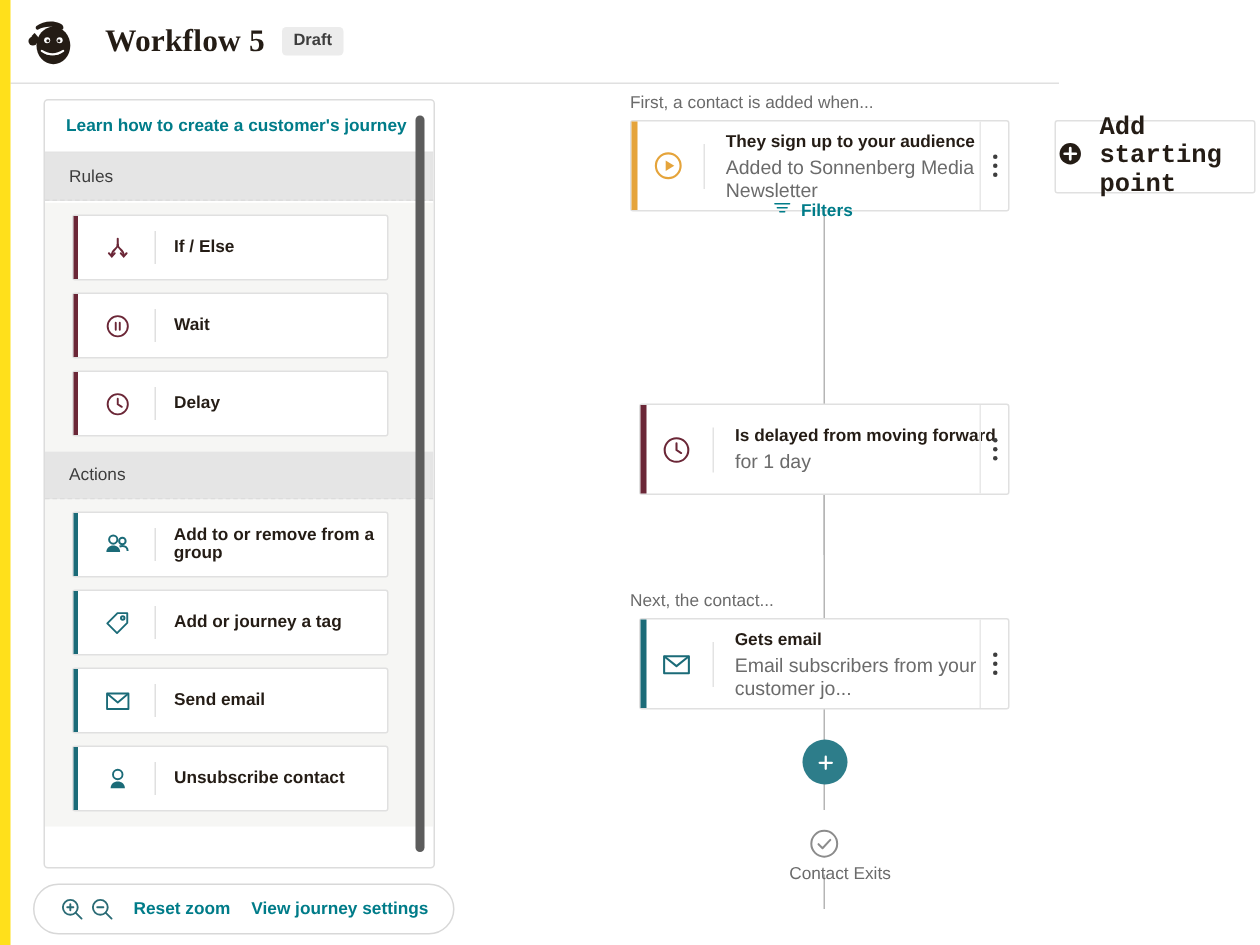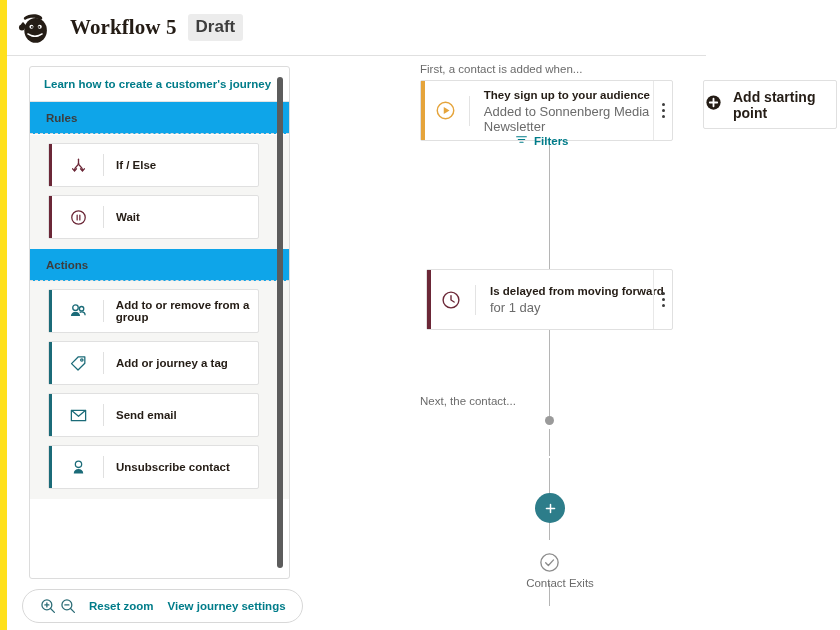--- a/index.html
+++ b/index.html
@@ -30,21 +30,21 @@
   }
   .logo { width: 38px; height: 38px; flex: 0 0 38px; }
   .app-title {
     font-family: "Liberation Serif", serif;
     font-size: 21px; font-weight: 700; color: #241c15;
     margin-left: 16px; letter-spacing: 0.1px;
   }
   .badge {
     margin-left: 11px;
     background: #ececec; color: #3d3d3d;
-    font-size: 17px; font-weight: 600;
+    font-size: 11px; font-weight: 600;
     padding: 3px 8px 4px; border-radius: 3px;
   }
 
   
   .sidebar {
     position: absolute; left: 29px; top: 66px;
     width: 261px; height: 513px;
     background: #ffffff;
     border: 1px solid #dcdcdc;
     border-radius: 3px;
@@ -55,22 +55,22 @@
     padding: 0 14px;
     border-bottom: 1px solid #e3e3e3;
   }
   .sb-learn a {
     color: #007c89; font-size: 11.5px; font-weight: 700;
     text-decoration: none;
   }
   .sb-section-head {
     height: 32px; display: flex; align-items: center;
     padding: 0 16px;
-    font-size: 11.5px; color: #3d3d3d; font-weight: 700;
-    background: #0ea5e9;
+    font-size: 11.5px; color: #3d3d3d; font-weight: 400;
+    background: #e5e5e5;
     border-bottom: 1px dashed #dcdcdc;
   }
   .sb-group { background: #f6f6f4; padding: 8px 0 10px; }
   .sb-card {
     position: relative;
     margin: 0 30px 8px 18px;
     background: #ffffff;
     border: 1px solid #e0e0e0;
     border-radius: 2px;
     height: 44px;
@@ -172,21 +172,21 @@
   .filters-row {
     position: absolute;
     display: flex; align-items: center; gap: 6px;
   }
   .filters-link { color: #007c89; font-size: 11.5px; font-weight: 700; text-decoration: none; }
   .add-start {
     position: absolute;
     background: #ffffff; border: 1px solid #e0e0e0; border-radius: 2px;
     display: flex; align-items: center; justify-content: center; gap: 10px;
   }
-  .add-start-label { font-size: 14px; font-weight: 700; color: #241c15; }
+  .add-start-label { font-size: 17px; font-weight: 700; color: #241c15; font-family: Liberation Mono, monospace; }
   .plus-btn {
     position: absolute;
     width: 30px; height: 30px; border-radius: 50%;
     background: #2d7d8a;
     display: flex; align-items: center; justify-content: center;
   }
   .exit-label {
     position: absolute; font-size: 11.5px; color: #6b6b6b;
     width: 200px; text-align: center;
   }
@@ -251,20 +251,31 @@
         <span class="sb-icon">
           <svg viewBox="0 0 24 24" width="19" height="19" fill="none" stroke="#6b2737" stroke-width="1.6">
             <circle cx="12" cy="12" r="8.5"></circle>
             <path d="M10.3 9v6M13.7 9v6" stroke-linecap="round"></path>
           </svg>
         </span>
         <span class="sb-divider"></span>
         <span class="sb-label">Wait</span>
       </div>
 
+      <div class="sb-card rule">
+        <span class="accent"></span>
+        <span class="sb-icon">
+          <svg viewBox="0 0 24 24" width="19" height="19" fill="none" stroke="#6b2737" stroke-width="1.6">
+            <circle cx="12" cy="12" r="8.5"></circle>
+            <path d="M12 7.3V12l3.4 2.2" stroke-linecap="round"></path>
+          </svg>
+        </span>
+        <span class="sb-divider"></span>
+        <span class="sb-label">Delay</span>
+      </div>
     </div>
 
     <div class="sb-section-head">Actions</div>
 
     <div class="sb-group">
       <div class="sb-card action">
         <span class="accent"></span>
         <span class="sb-icon">
           <svg viewBox="0 0 24 24" width="20" height="20" fill="none" stroke="#1b6b78" stroke-width="1.6">
             <circle cx="9" cy="8" r="3.3"></circle>
@@ -406,20 +417,39 @@
       <div class="node-title">Is delayed from moving forward</div>
       <div class="node-sub">for 1 day</div>
     </span>
     <span class="kebab">
       <i></i>
         <i></i>
         <i></i>
     </span>
   </div>
 
+  <div class="node email" style="left:126px;top:356px;width:247px;">
+    <span class="accent"></span>
+    <span class="node-icon">
+      <svg viewBox="0 0 24 24" width="22" height="22" fill="none" stroke="#1b6b78" stroke-width="1.5" stroke-linejoin="round">
+        <rect x="3" y="6" width="18" height="12.4"></rect>
+        <path d="M3 6l9 7.2L21 6"></path>
+      </svg>
+    </span>
+    <span class="node-div"></span>
+    <span class="node-text">
+      <div class="node-title">Gets email</div>
+      <div class="node-sub">Email subscribers from your customer jo...</div>
+    </span>
+    <span class="kebab">
+      <i></i>
+        <i></i>
+        <i></i>
+    </span>
+  </div>
 
   <div class="plus-btn" style="left:235px;top:437px;">
     <svg viewBox="0 0 24 24" width="15" height="15">
       <path d="M12 5.5v13M5.5 12h13" stroke="#ffffff" stroke-width="2.4" stroke-linecap="round"></path>
     </svg>
   </div>
 
   <div style="position:absolute;left:238px;top:495px;">
     <svg viewBox="0 0 24 24" width="23" height="23" fill="none" stroke="#8c8c8c" stroke-width="1.4">
       <circle cx="12" cy="12" r="9"></circle>

